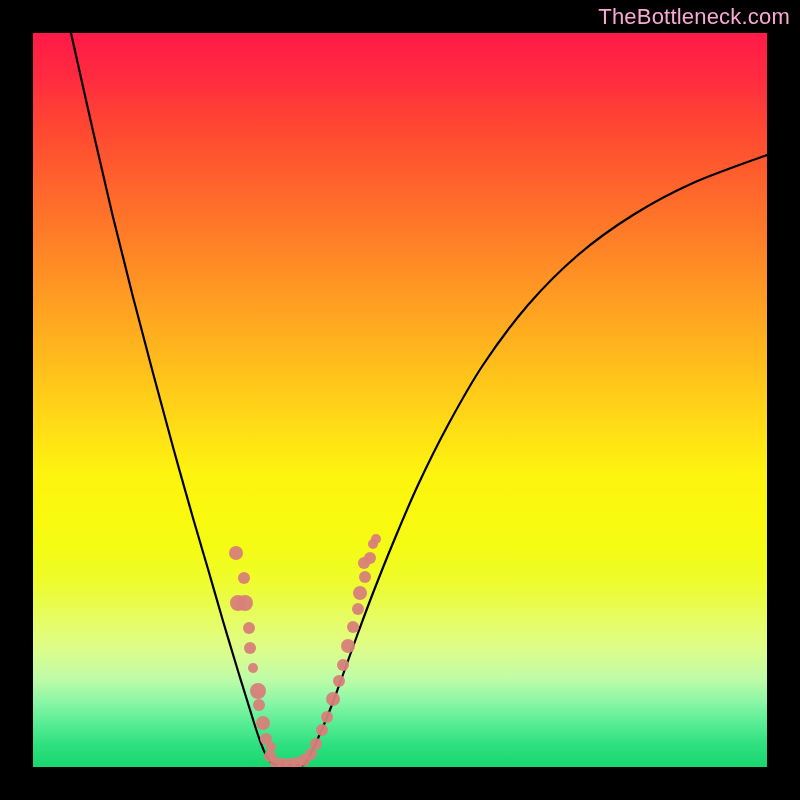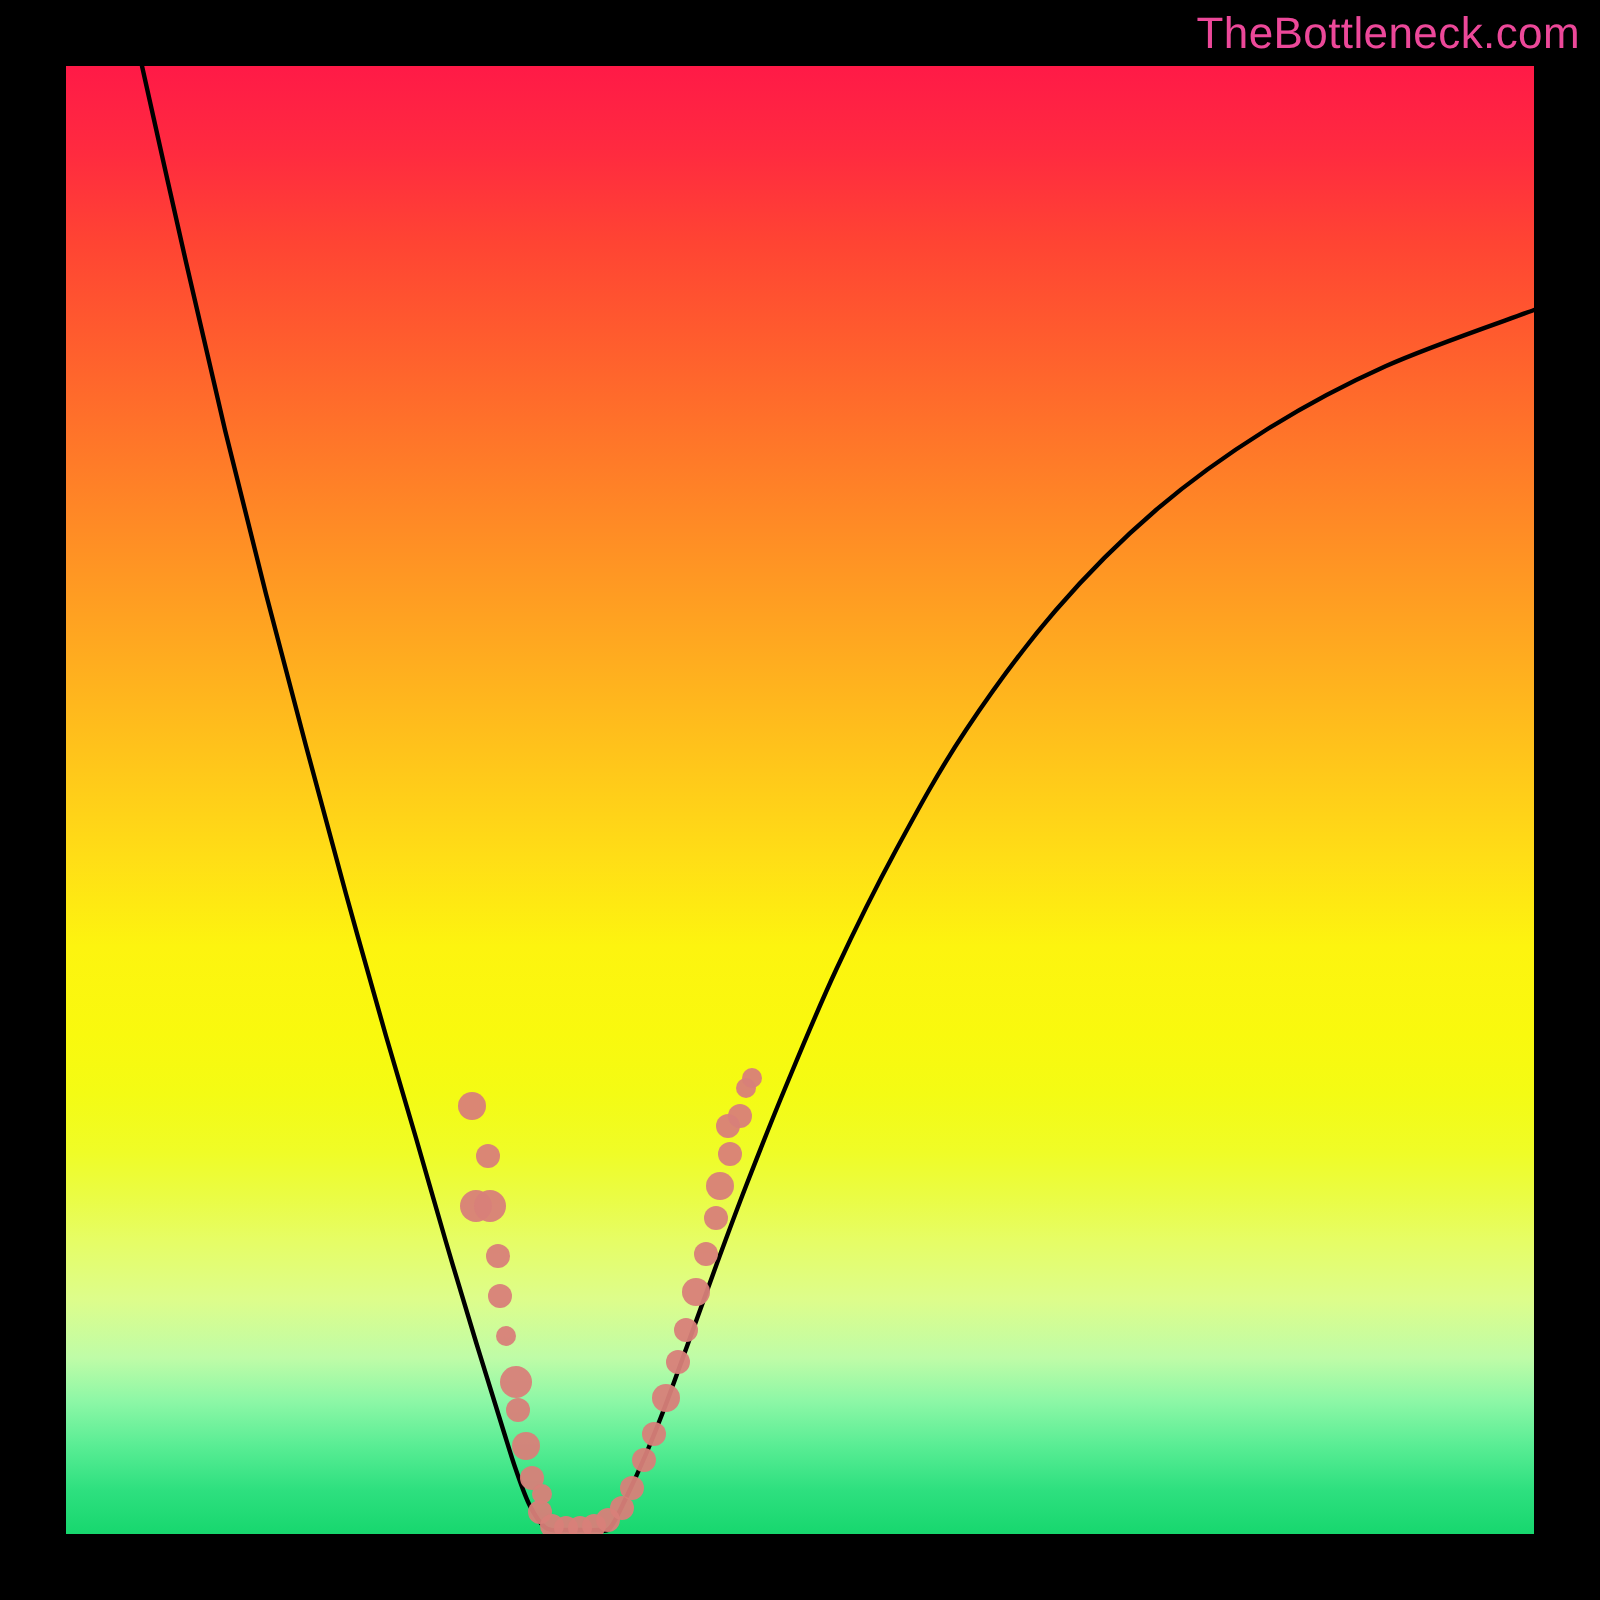--- a/index.html
+++ b/index.html
@@ -39,21 +39,21 @@
       #8cf7a6 91%,
       #59ed94 94%,
       #2ee07f 97%,
       #17d76e 100%
     );
   }
   .watermark {
     position: absolute;
     top: 4px;
     right: 10px;
-    color: #ec4899;
+    color: #f9a8d4;
     font-size: 22px;
     letter-spacing: 0.2px;
     z-index: 5;
   }
   svg.curve {
     position: absolute;
     left: 0;
     top: 0;
     width: 734px;
     height: 734px;

